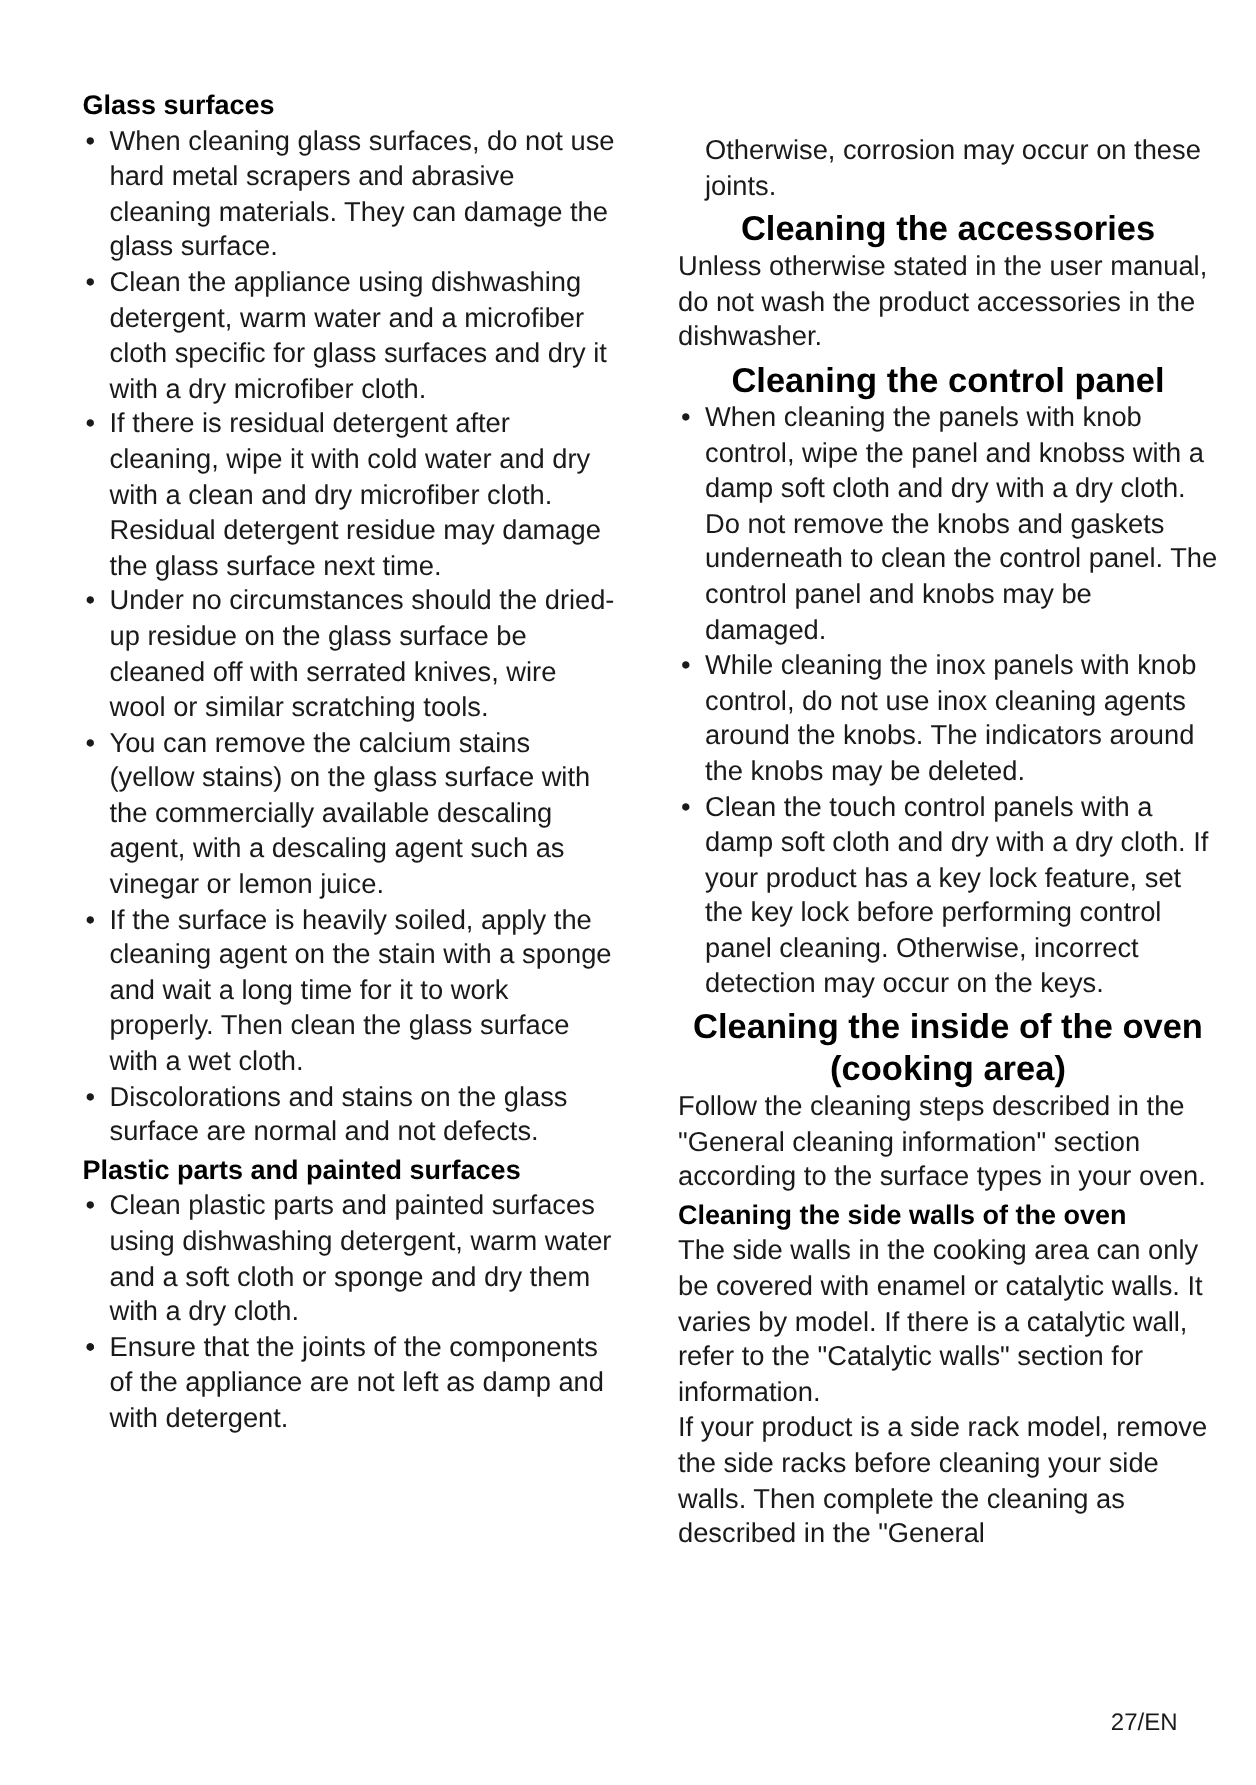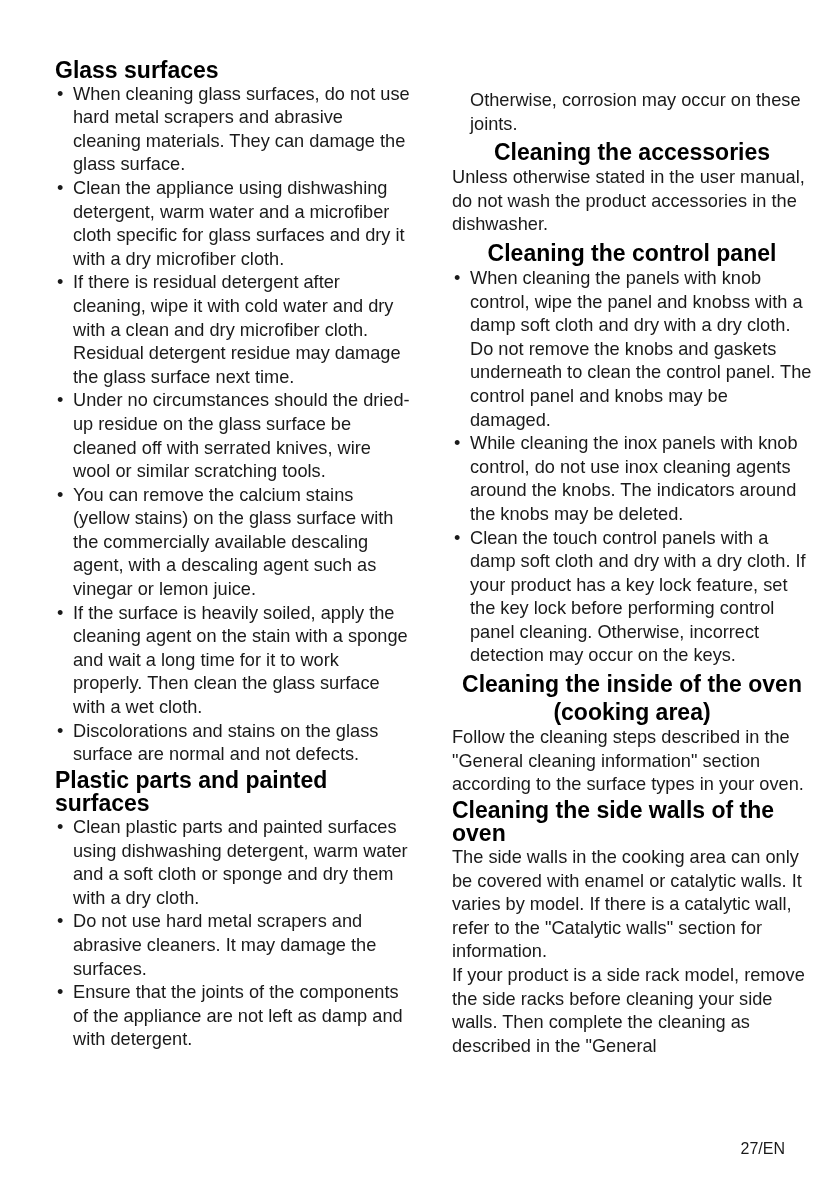--- a/index.html
+++ b/index.html
@@ -4,21 +4,21 @@
 <style>
   html, body { margin:0; padding:0; background:#ffffff; }
   body { width:837px; height:1190px; position:relative; overflow:hidden;
          font-family:"Liberation Sans", sans-serif; color:#1a1a1a; }
   .col { position:absolute; top:57px; }
   .col.left { left:55px; width:355px; }
   .col.right { left:452px; width:360px;margin-top:32px; }
   .p { font-size:18.2px; line-height:23.6px; margin:0; }
   .indent { padding-left:18px; }
   .h2 { font-size:23px; font-weight:bold; line-height:28px; margin:2px 0 0 0; color:#000;text-align:center; }
-  .h3 { font-size:23px; font-weight:bold; line-height:23.6px; margin:2px 0 0 0; color:#000; }
+  .h3 { font-size:18px; font-weight:bold; line-height:23.6px; margin:2px 0 0 0; color:#000; }
   ul { list-style:none; margin:0; padding:0; }
   li { position:relative; padding-left:18px; font-size:18.2px; line-height:23.6px; }
   li .bullet { position:absolute; left:2px; top:0; }
   .footer { position:absolute; right:52px; top:1140px; font-size:16px; }
 </style>
 </head>
 <body>
 
 <div class="col left">
   <div class="h3">Glass surfaces</div>
@@ -27,21 +27,21 @@
     <li><span class="bullet">•</span><span>Clean the appliance using dishwashing detergent, warm water and a microfiber cloth specific for glass surfaces and dry it with a dry microfiber cloth.</span></li>
     <li><span class="bullet">•</span><span>If there is residual detergent after cleaning, wipe it with cold water and dry with a clean and dry microfiber cloth. Residual detergent residue may damage the glass surface next time.</span></li>
     <li><span class="bullet">•</span><span>Under no circumstances should the dried-up residue on the glass surface be cleaned off with serrated knives, wire wool or similar scratching tools.</span></li>
     <li><span class="bullet">•</span><span>You can remove the calcium stains (yellow stains) on the glass surface with the commercially available descaling agent, with a descaling agent such as vinegar or lemon juice.</span></li>
     <li><span class="bullet">•</span><span>If the surface is heavily soiled, apply the cleaning agent on the stain with a sponge and wait a long time for it to work properly. Then clean the glass surface with a wet cloth.</span></li>
     <li><span class="bullet">•</span><span>Discolorations and stains on the glass surface are normal and not defects.</span></li>
   </ul>
   <div class="h3">Plastic parts and painted surfaces</div>
   <ul>
     <li><span class="bullet">•</span><span>Clean plastic parts and painted surfaces using dishwashing detergent, warm water and a soft cloth or sponge and dry them with a dry cloth.</span></li>
-    <li><span class="bullet">•</span><span>Do not use hard metal scrapers and abrasive cleaners. It may damage the surfaces.</span></li>
+    <li><span class="bullet">•</span></li>
     <li><span class="bullet">•</span><span>Ensure that the joints of the components of the appliance are not left as damp and with detergent.</span></li>
   </ul>
 </div>
 
 <div class="col right">
   <p class="p indent">Otherwise, corrosion may occur on these joints.</p>
   <div class="h2">Cleaning the accessories</div>
   <p class="p">Unless otherwise stated in the user manual, do not wash the product accessories in the dishwasher.</p>
   <div class="h2">Cleaning the control panel</div>
   <ul>

